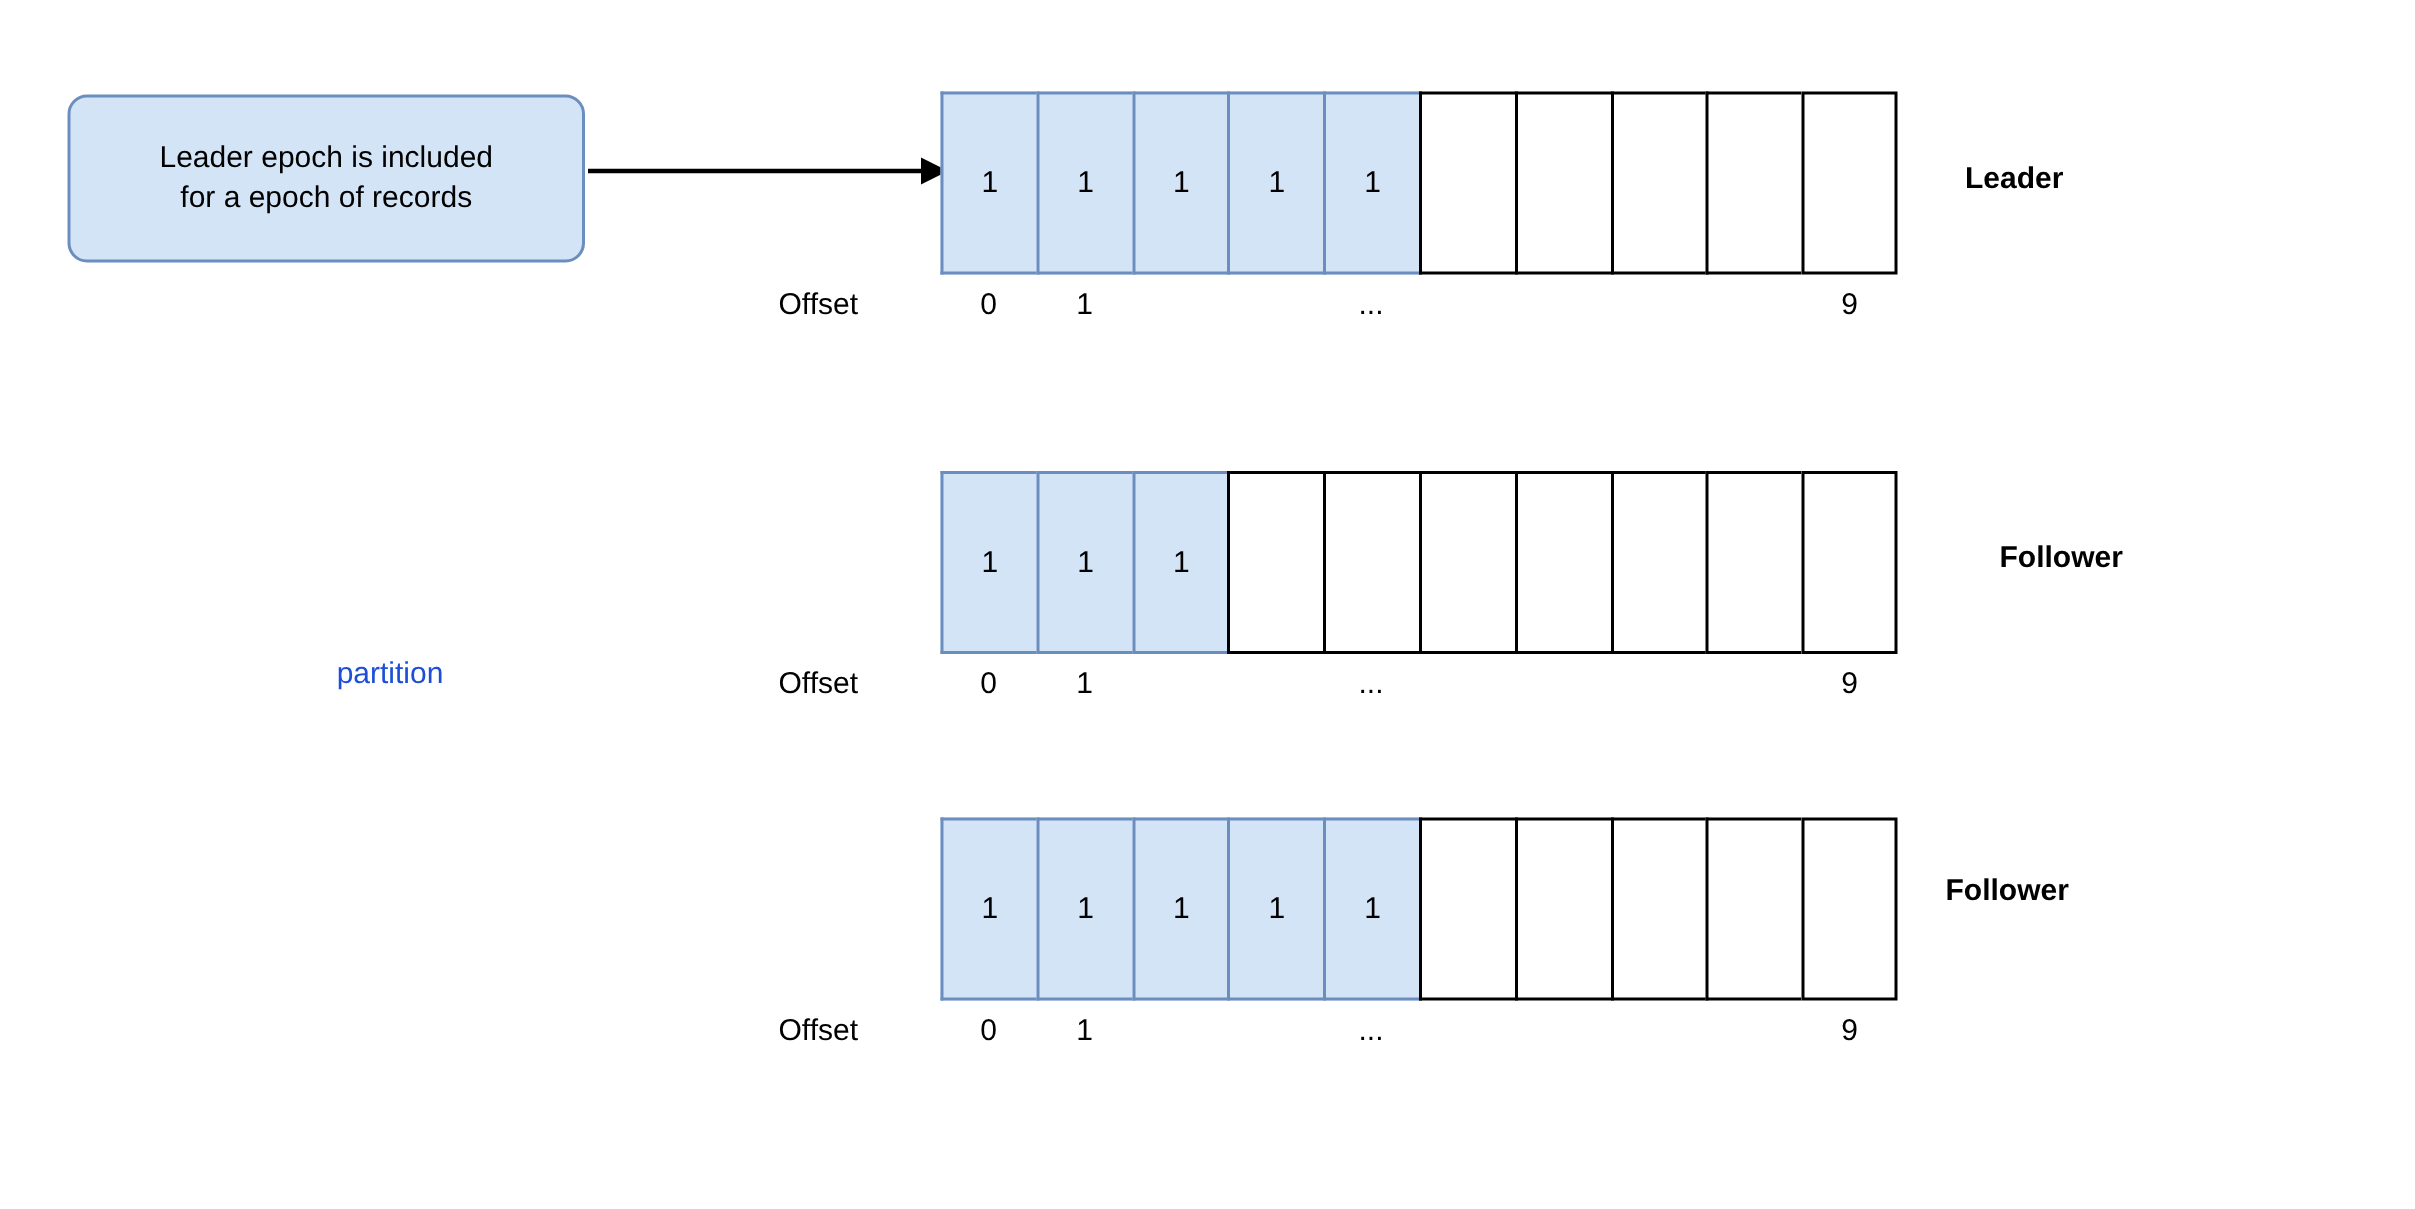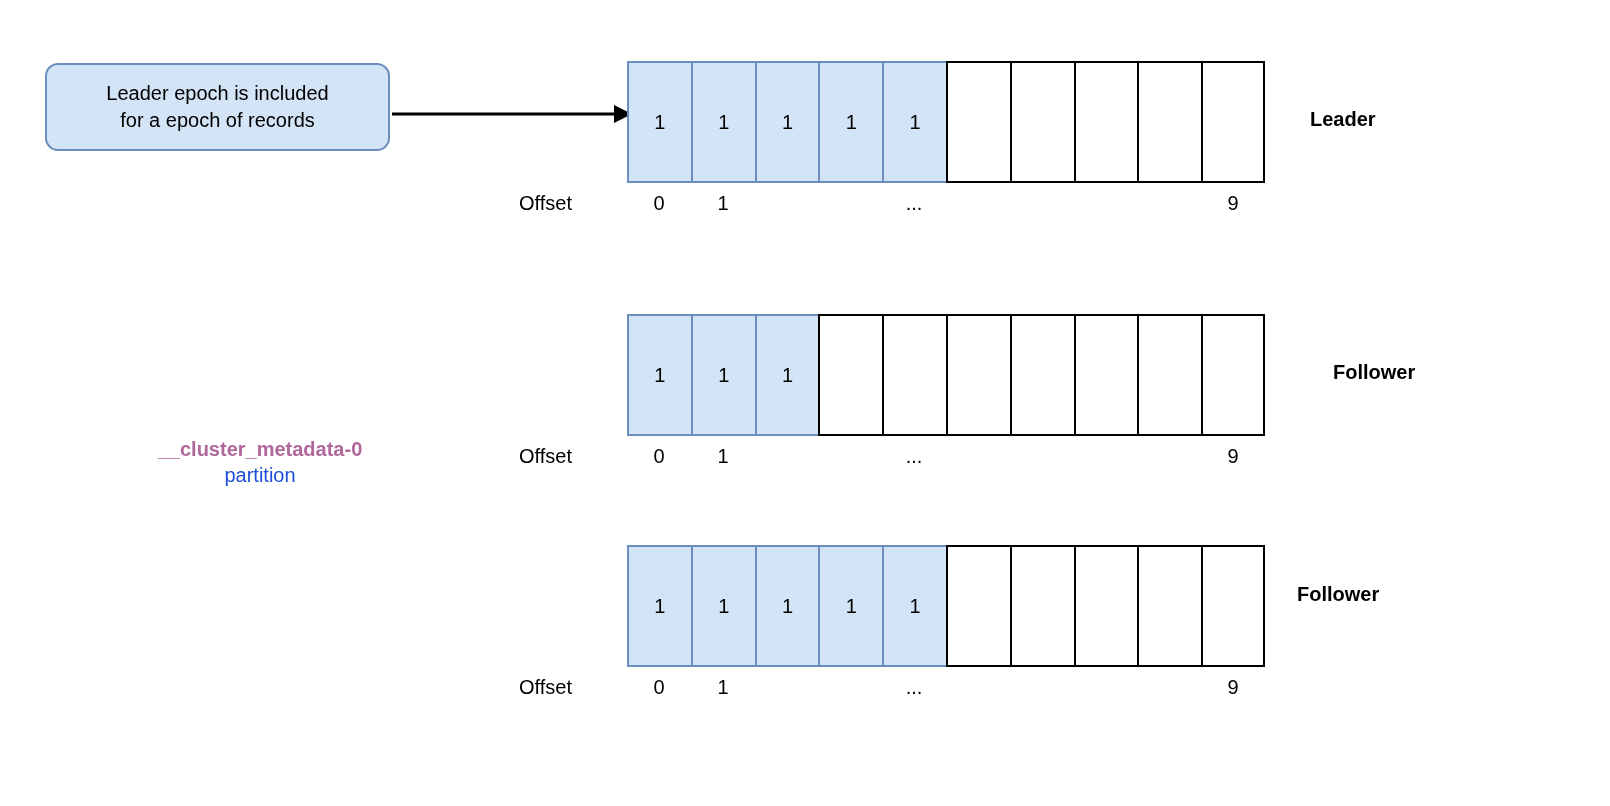--- a/index.html
+++ b/index.html
@@ -122,21 +122,21 @@
     font-size: 20px;
     font-weight: normal;
     color: #1d4ed8;
   }
 </style>
 </head>
 <body>
 
 <div id="canvas">
 
-  <div class="callout" style="left:45px; top:63px; width:345px; height:88px;">
+  <div class="callout" style="left:45px; top:63px; width:345px; height:112px;">
     <span class="callout-text">
       <span>Leader epoch is included</span><br>
       <span>for a epoch of records</span>
     </span>
   </div>
 
   <div class="arrow-wrap" style="left:392px; top:98px; width:240px; height:32px;">
     <svg width="240" height="32" viewBox="0 0 240 32">
       <line x1="0" y1="16" x2="222" y2="16" stroke="#000000" stroke-width="3"></line>
       <polygon points="222,7 240,16 222,25" fill="#000000"></polygon>
@@ -183,21 +183,20 @@
   <div class="offset-axis" style="left:627px; top:445px; width:638px;">
     <span class="offset-tick" style="left:32px;">0</span>
     <span class="offset-tick" style="left:96px;">1</span>
     <span class="offset-tick" style="left:287px;">...</span>
     <span class="offset-tick" style="left:606px;">9</span>
   </div>
 
   <div class="role-label" style="left:1333px; top:361px;">Follower</div>
 
   <div class="partition-label" style="left:140px; top:436px; width:240px;">
-    <span class="topic">__cluster_metadata-0</span>
     <span class="sub">partition</span>
   </div>
 
   <div class="log-row" style="left:627px; top:545px; width:638px; height:122px;">
       <div class="cell filled" style="width: 10%;">1</div>
       <div class="cell filled" style="width: 10%;">1</div>
       <div class="cell filled" style="width: 10%;">1</div>
       <div class="cell filled" style="width: 10%;">1</div>
       <div class="cell filled last-filled" style="width: 10%;">1</div>
       <div class="cell" style="width: 10%;"></div>

